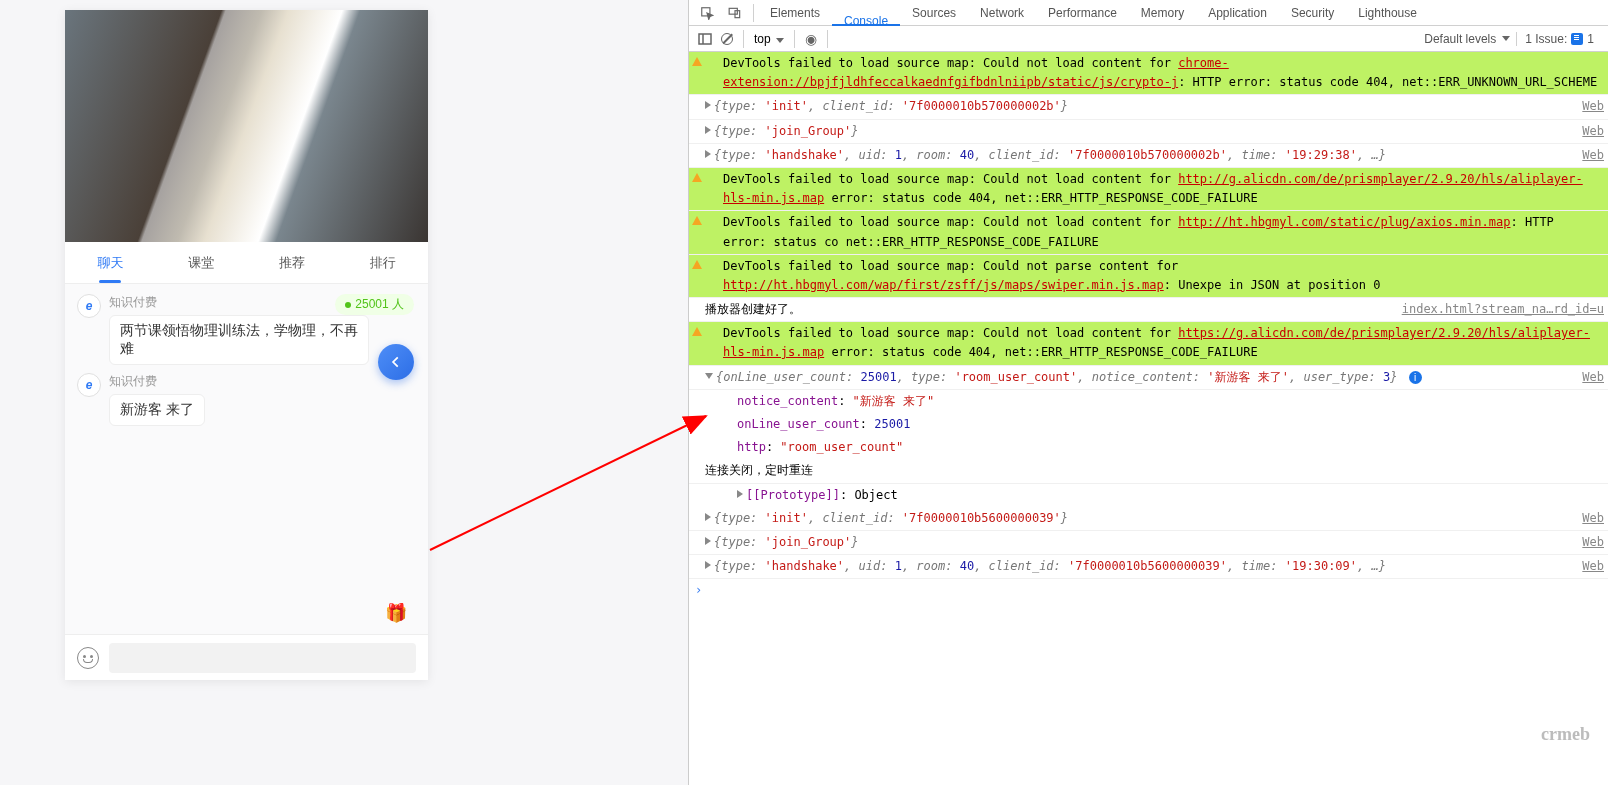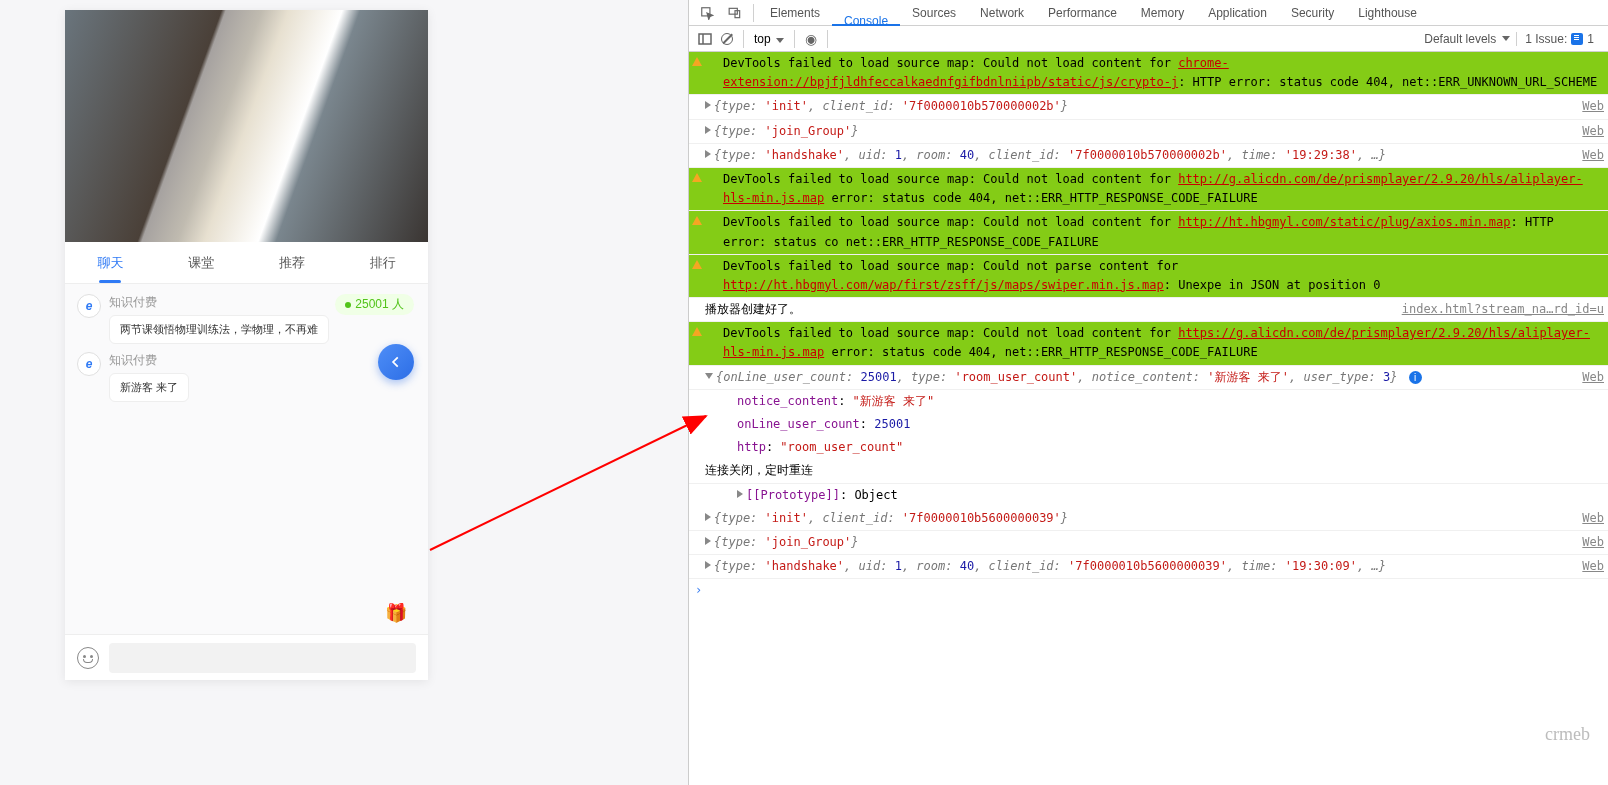--- a/index.html
+++ b/index.html
@@ -57,21 +57,21 @@
 .avatar {
   width: 24px; height: 24px; border-radius: 50%;
   background: #fff; border: 1px solid #e0e0e0;
   display: flex; align-items: center; justify-content: center;
   color: #2f7af5; font-style: italic; font-weight: bold; font-size: 12px;
 }
 .msg-col { display: flex; flex-direction: column; gap: 4px; }
 .msg-name { font-size: 12px; color: #999; }
 .msg-bubble {
   background: #fff; border: 1px solid #eee; border-radius: 6px;
-  padding: 6px 10px; font-size: 11px; color: #333; max-width: 260px;
+  padding: 6px 10px; font-size: 14px; color: #333; max-width: 260px;
 }
 .fab {
   position: absolute; right: 14px; top: 60px;
   width: 36px; height: 36px; border-radius: 50%;
   background: linear-gradient(135deg,#4e8ef7,#2d6ee6);
   box-shadow: 0 3px 8px rgba(45,110,230,.4);
   color: #fff; display: flex; align-items: center; justify-content: center;
 }
 .gift-icon {
   position: absolute; right: 20px; bottom: 10px; font-size: 18px;
@@ -130,21 +130,21 @@
 .dt-issues { border-left: 1px solid #d0d0d0; padding: 0 8px; color:#555; display:flex; align-items:center; gap:4px;}
 .dt-console {
   flex: 1; overflow: auto; font-family: Consolas, Menlo, monospace;
   font-size: 12px; line-height: 1.6;
 }
 .row {
   border-bottom: 1px solid #f0f0f0; padding: 2px 4px 2px 16px;
   position: relative; display: flex;
 }
 .row .src { margin-left: auto; color: #888; text-decoration: underline; cursor:pointer; font-family: Consolas, monospace; padding-left: 10px;}
-.row.warn { background: #84cc16; padding-left: 34px; }
+.row.warn { background: #bef264; padding-left: 34px; }
 .row.warn::before {
   content: ""; position: absolute; left: 3px; top: 5px;
   border-left: 5px solid transparent; border-right: 5px solid transparent;
   border-bottom: 9px solid #f5a623;
 }
 .tri {
   display: inline-block; width: 0; height: 0; margin-right: 3px;
   border-top: 4px solid transparent; border-bottom: 4px solid transparent;
   border-left: 6px solid #888; vertical-align: 1px;
 }
@@ -163,21 +163,21 @@
   font-size:10px; text-align:center; line-height:13px; font-style: normal; font-family: sans-serif; margin-left:4px;
 }
 .prompt-line { color:#367cf1; padding: 2px 6px; font-family: Consolas, monospace;}
 .ban-icon {
   width:12px;height:12px;border:1.5px solid #666;border-radius:50%;position:relative;display:inline-block;
 }
 .ban-icon::after{content:"";position:absolute;left:-1px;top:4px;width:13px;height:1.5px;background:#666;transform:rotate(-45deg);}
 .eye-icon { font-size:14px; color:#666;}
 .crmeb-logo {
   position: absolute; right: 18px; bottom: 40px;
-  font-family: "Segoe Script", cursive; font-size: 18px; color: #bcbcbc; font-weight: normal;
+  font-family: "Segoe Script", cursive; font-size: 18px; color: #bcbcbc; font-weight: bold;
 }
 .topline-sep{width:1px;height:18px;background:#d0d0d0;margin:0 4px;}
 .drop-tri{display:inline-block;border-left:4px solid transparent;border-right:4px solid transparent;border-top:5px solid #666;margin-left:2px;}
 .issue-sq{display:inline-block;width:12px;height:12px;background:#1a73e8;border-radius:2px;position:relative;}
 .issue-sq::after{content:"";position:absolute;left:3px;top:2px;width:5px;height:1.5px;background:#fff;box-shadow:0 2px 0 #fff,0 4px 0 #fff;}
 </style>
 </head>
 <body>
 
 <div class="left-pane">

